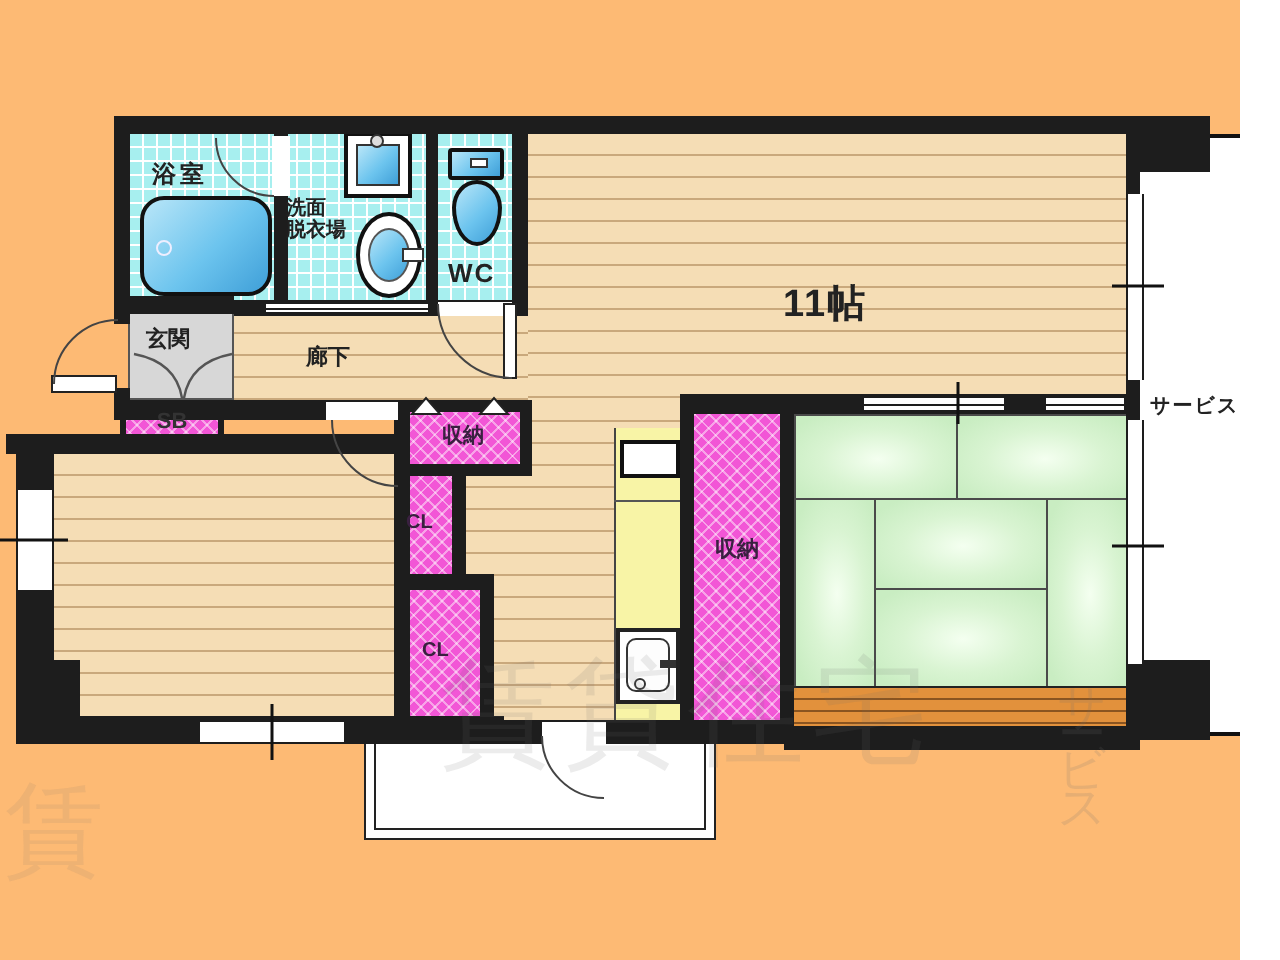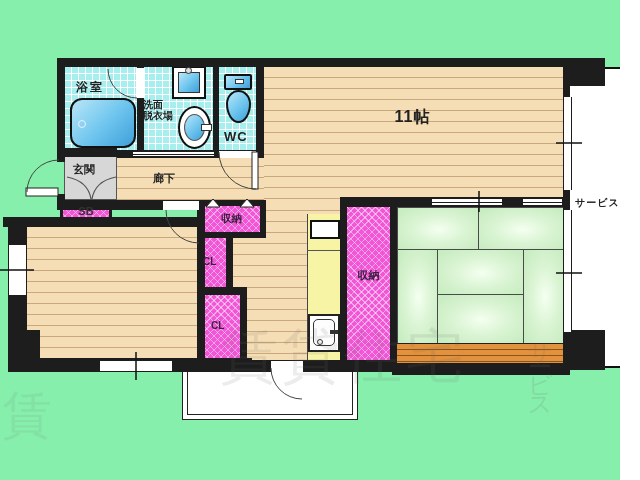--- a/index.html
+++ b/index.html
@@ -1,16 +1,16 @@
 <!DOCTYPE html>
 <html><head>
 <meta charset="utf-8">
 <style>
   html,body{margin:0;padding:0;background:#fff;}
-  #canvas{position:relative;width:620px;height:480px;background:#86efac;overflow:hidden;
+  #canvas{position:relative;width:620px;height:480px;background:#fdba74;overflow:hidden;
           font-family:"Liberation Sans","DejaVu Sans",sans-serif;}
   .abs{position:absolute;box-sizing:border-box;}
   .floor{z-index:1;}
   .fix{z-index:2;}
   .wall{background:#1d1d1d;z-index:3;}
   .gap{background:#fff;z-index:4;}
   .wood{background-color:#f5ddb5;
         background-image:repeating-linear-gradient(180deg,transparent 0,transparent 10px,#c9a87c 10px,#c9a87c 11px);}
   .tile{background-color:#a7efef;
         background-image:linear-gradient(0deg,#ffffff 1px,transparent 1px),
@@ -159,21 +159,21 @@
     <line x1="479" y1="191" x2="479" y2="212" stroke="#111" stroke-width="1.5"></line>
   </svg>
 
   <div class="abs label" style="left:76px;top:79px;font-size:12px;letter-spacing:2px;">浴室</div>
   <div class="abs label" style="left:143px;top:99px;font-size:10px;line-height:11px;">
     <div>洗面</div>
     <div>脱衣場</div>
   </div>
   <div class="abs label" style="left:224px;top:129px;font-size:13px;letter-spacing:1px;">WC</div>
   <div class="abs label-block" style="left:360px;top:108px;width:105px;">
-    <div style="font-size:16px;letter-spacing:1px;">11帖</div>
+    <div style="font-size:19px;letter-spacing:1px;margin-top:34px;">11帖</div>
   </div>
   <div class="abs label" style="left:73px;top:162px;font-size:11px;">玄関</div>
   <div class="abs label" style="left:153px;top:171px;font-size:11px;">廊下</div>
   <div class="abs label-block" style="left:60px;top:205px;width:52px;font-size:11px;color:#333;">SB</div>
   <div class="abs label-block" style="left:203px;top:212px;width:57px;font-size:10.5px;color:#3a2040;">収納</div>
   <div class="abs label" style="left:203px;top:256px;font-size:10px;color:#3a2040;">CL</div>
   <div class="abs label" style="left:211px;top:320px;font-size:10px;color:#3a2040;">CL</div>
   <div class="abs label-block" style="left:347px;top:269px;width:43px;font-size:11px;color:#3a2040;">収納</div>
   <div class="abs label-block" style="left:429px;top:250px;width:90px;">
   </div>

